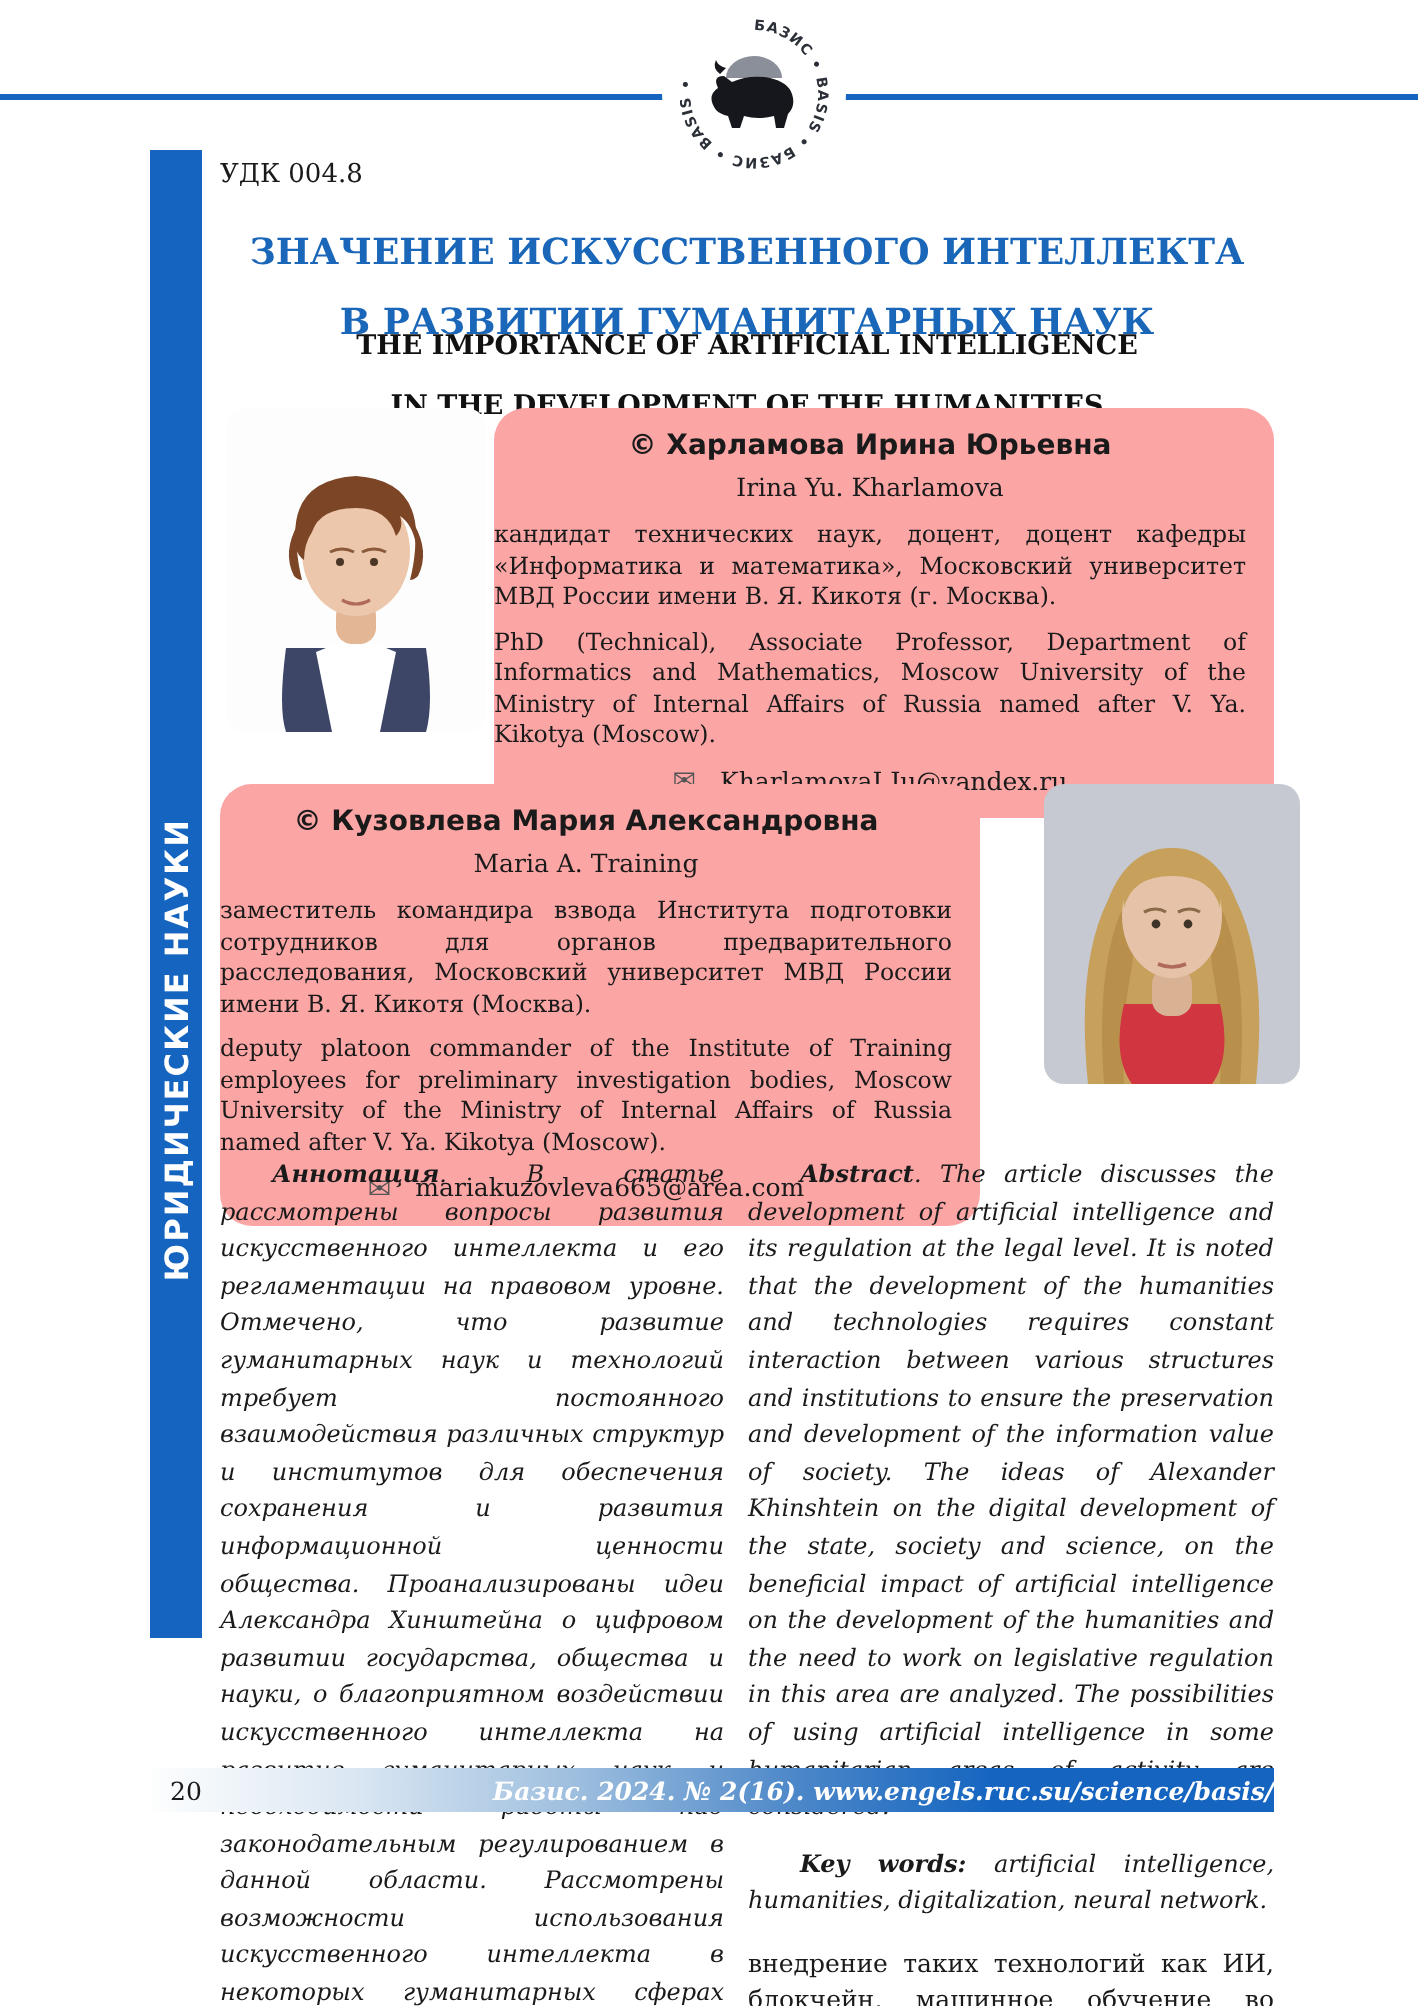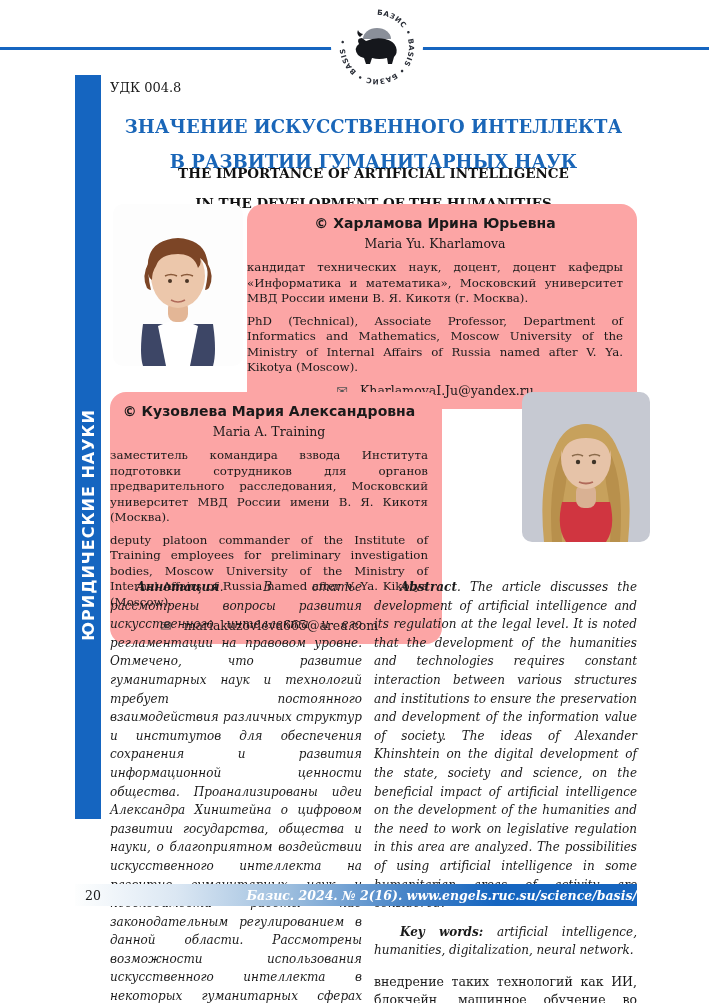--- a/index.html
+++ b/index.html
@@ -34,21 +34,21 @@
   .title-line { display:block;margin-top:12px; }
   .photo { border-radius:10px; overflow:hidden; position:absolute; }
   .photo svg { display:block; }
   .photo-1 { left:113px; top:204px; width:130px; height:162px; }
   .photo-2 { left:522px; top:392px; width:128px; height:150px; }
   .author-box {
     position:absolute; background:#fca5a5; border-radius:16px; padding:10px 14px 8px 0;
     font-size:11.8px; line-height:1.32;
   }
   .author-box-1 { left:247px; top:204px; width:390px; }
-  .author-box-2 { left:110px; top:392px; width:332px; }
+  .author-box-2 { left:110px; top:392px; width:380px; }
   .author-name-ru {
     text-align:center; font-family:"DejaVu Sans", sans-serif; font-weight:bold; font-size:14px;
     margin-bottom:4px;
   }
   .author-name-en { text-align:center; font-size:12.5px; margin-bottom:7px; }
   .bio { text-align:justify; margin-bottom:7px; }
   .email-row {
     display:flex; align-items:center; justify-content:center; gap:12px;
     font-size:12.5px; margin-top:2px; margin-bottom:2px;
   }
@@ -121,21 +121,21 @@
       <path d="M94 58 q8 14 2 26 q-2 2 -4 2 q4 -16 2 -28 z" fill="#7c4526"></path>
       <path d="M52 72 q6 -3 12 0" stroke="#8a5a3a" stroke-width="1.4" fill="none"></path>
       <path d="M68 72 q6 -3 12 0" stroke="#8a5a3a" stroke-width="1.4" fill="none"></path>
       <circle cx="57" cy="77" r="2" fill="#4a3526"></circle>
       <circle cx="74" cy="77" r="2" fill="#4a3526"></circle>
       <path d="M58 96 q7 4 14 0" stroke="#b06a5a" stroke-width="1.6" fill="none"></path>
     </svg>
   </div>
   <div class="author-box author-box-1">
     <div class="author-name-ru">© Харламова Ирина Юрьевна</div>
-    <div class="author-name-en">Maria Yu. Kharlamova</div>
+    <div class="author-name-en">Irina Yu. Kharlamova</div>
     <p class="bio">кандидат технических наук, доцент, доцент кафедры «Информатика и математика», Московский университет МВД России имени В. Я. Кикотя (г. Москва).</p>
     <p class="bio">PhD (Technical), Associate Professor, Department of Informatics and Mathematics, Moscow University of the Ministry of Internal Affairs of Russia named after V. Ya. Kikotya (Moscow).</p>
     <div class="email-row">
       <span class="envelope-icon">✉</span>
       <span>KharlamovaI.Ju@yandex.ru</span>
     </div>
   </div>
 
   <div class="author-box author-box-2">
     <div class="author-name-ru">© Кузовлева Мария Александровна</div>

